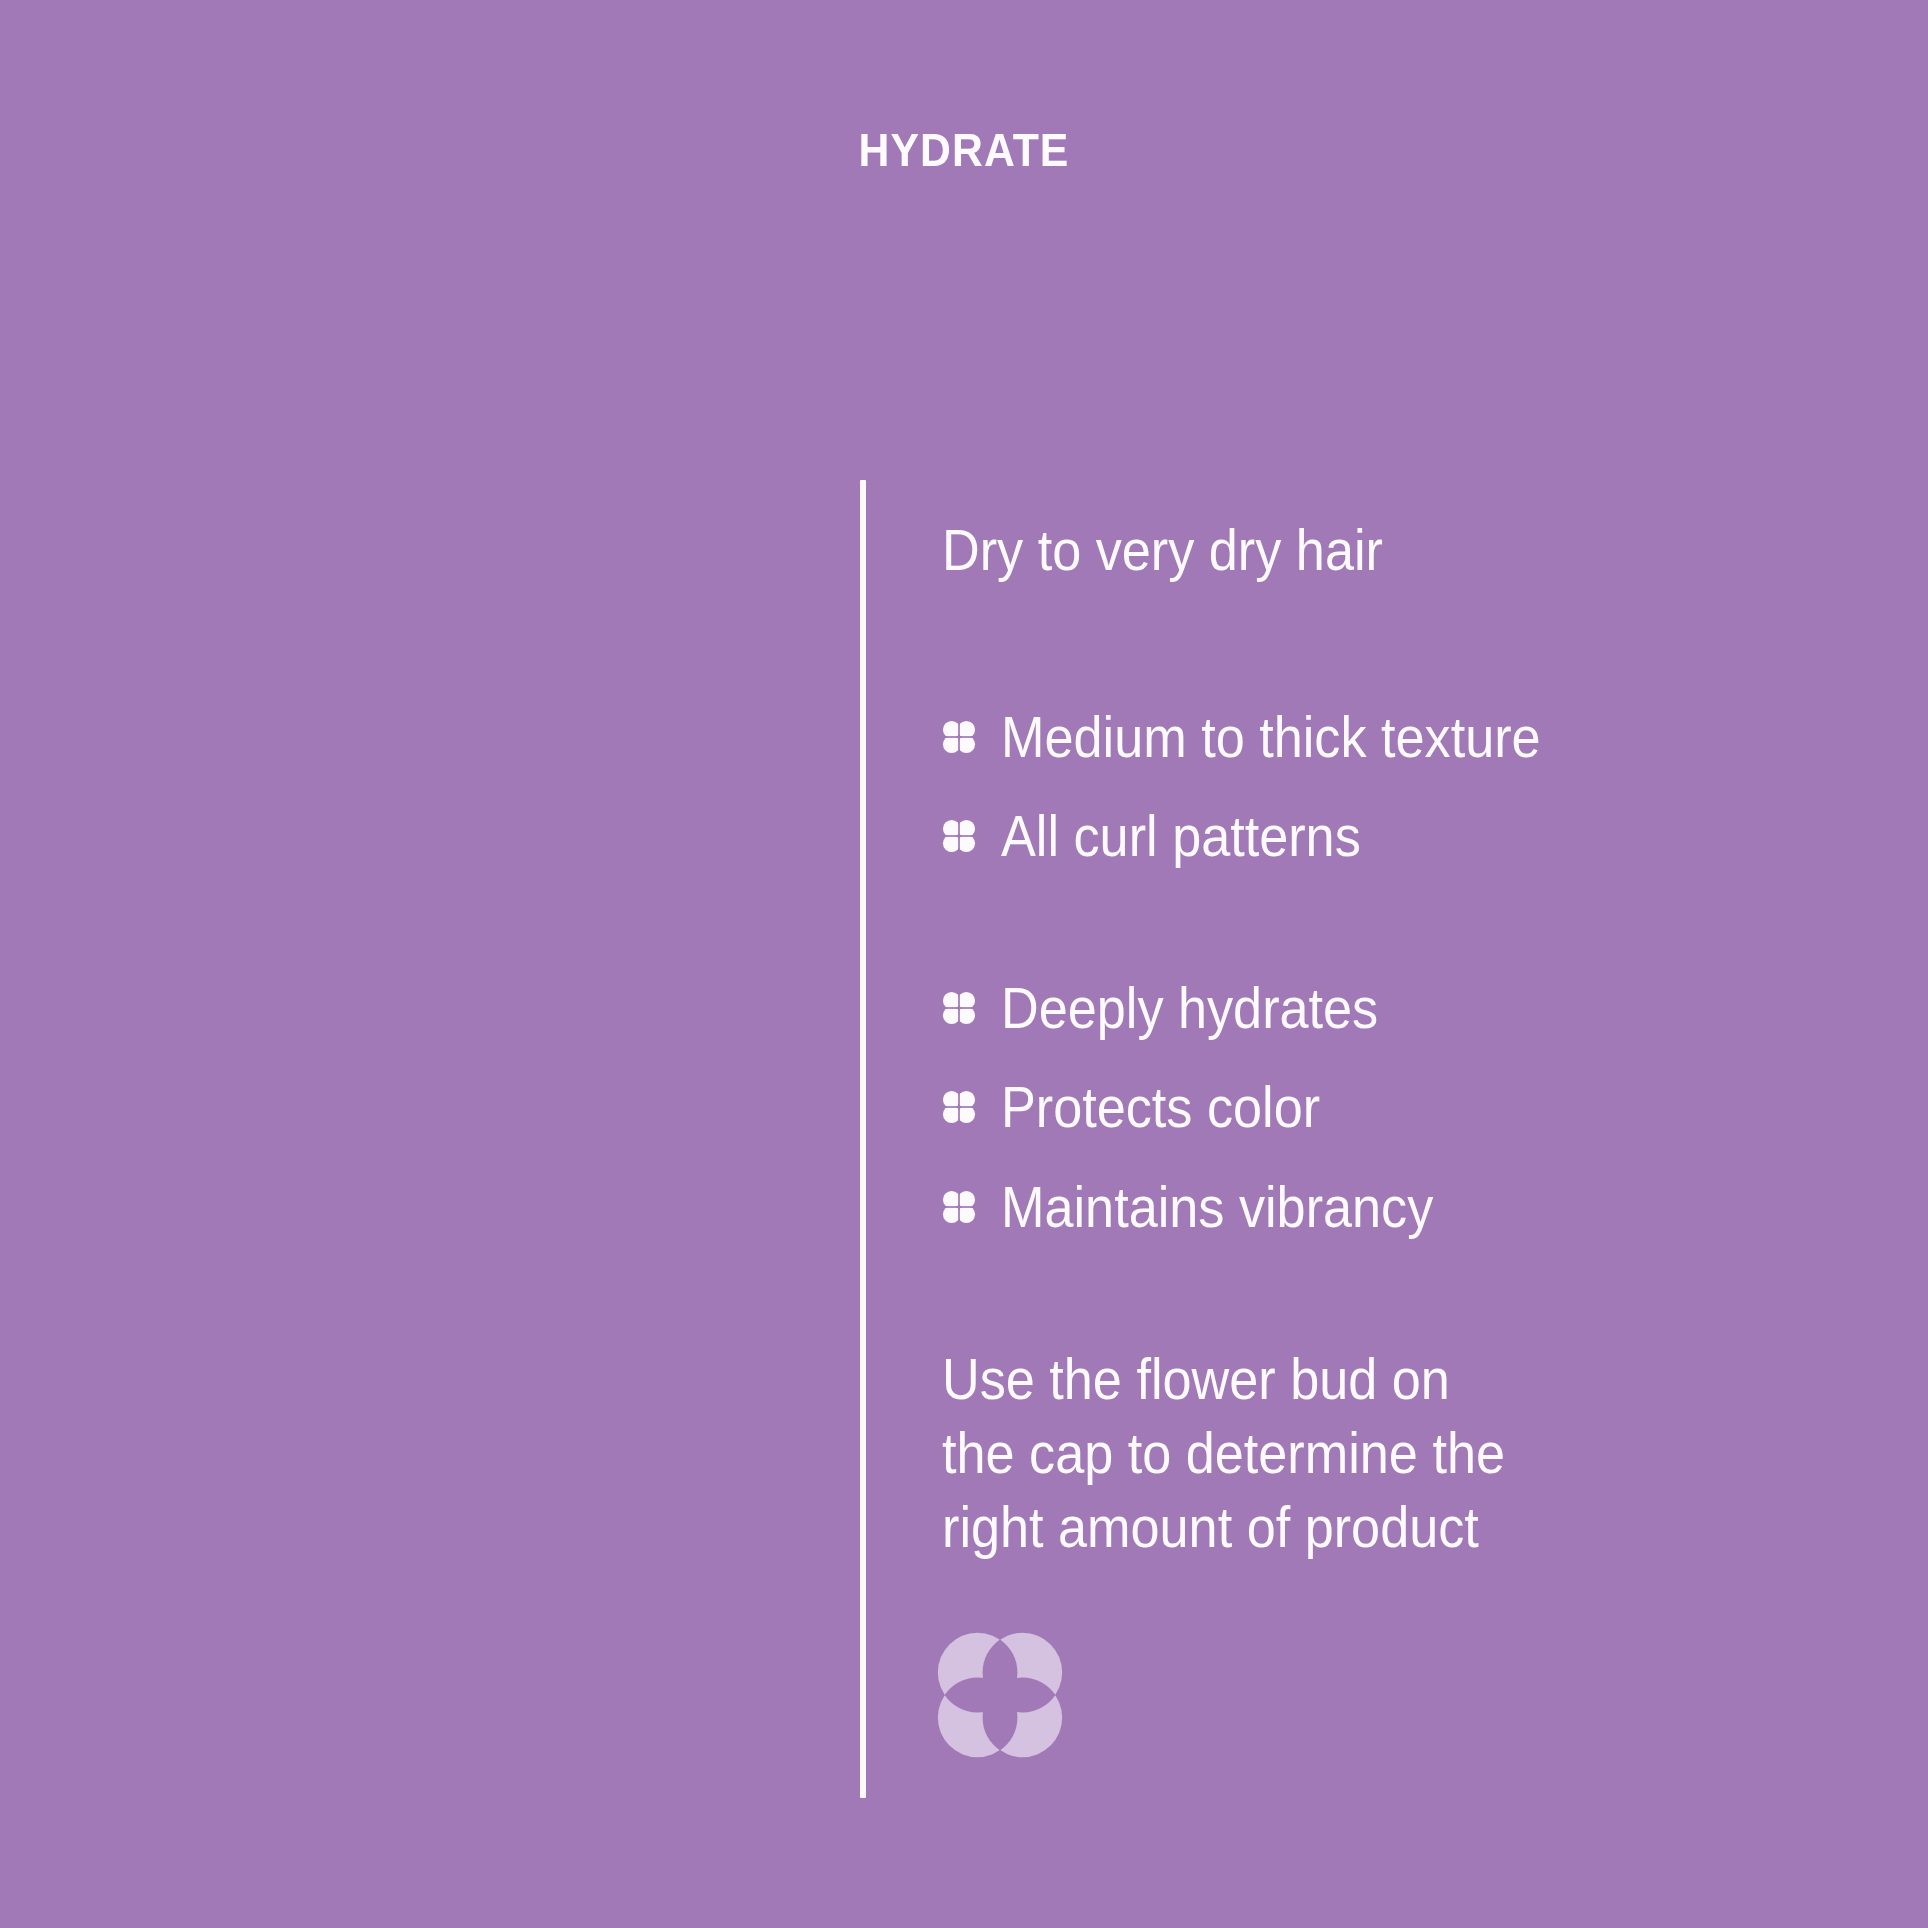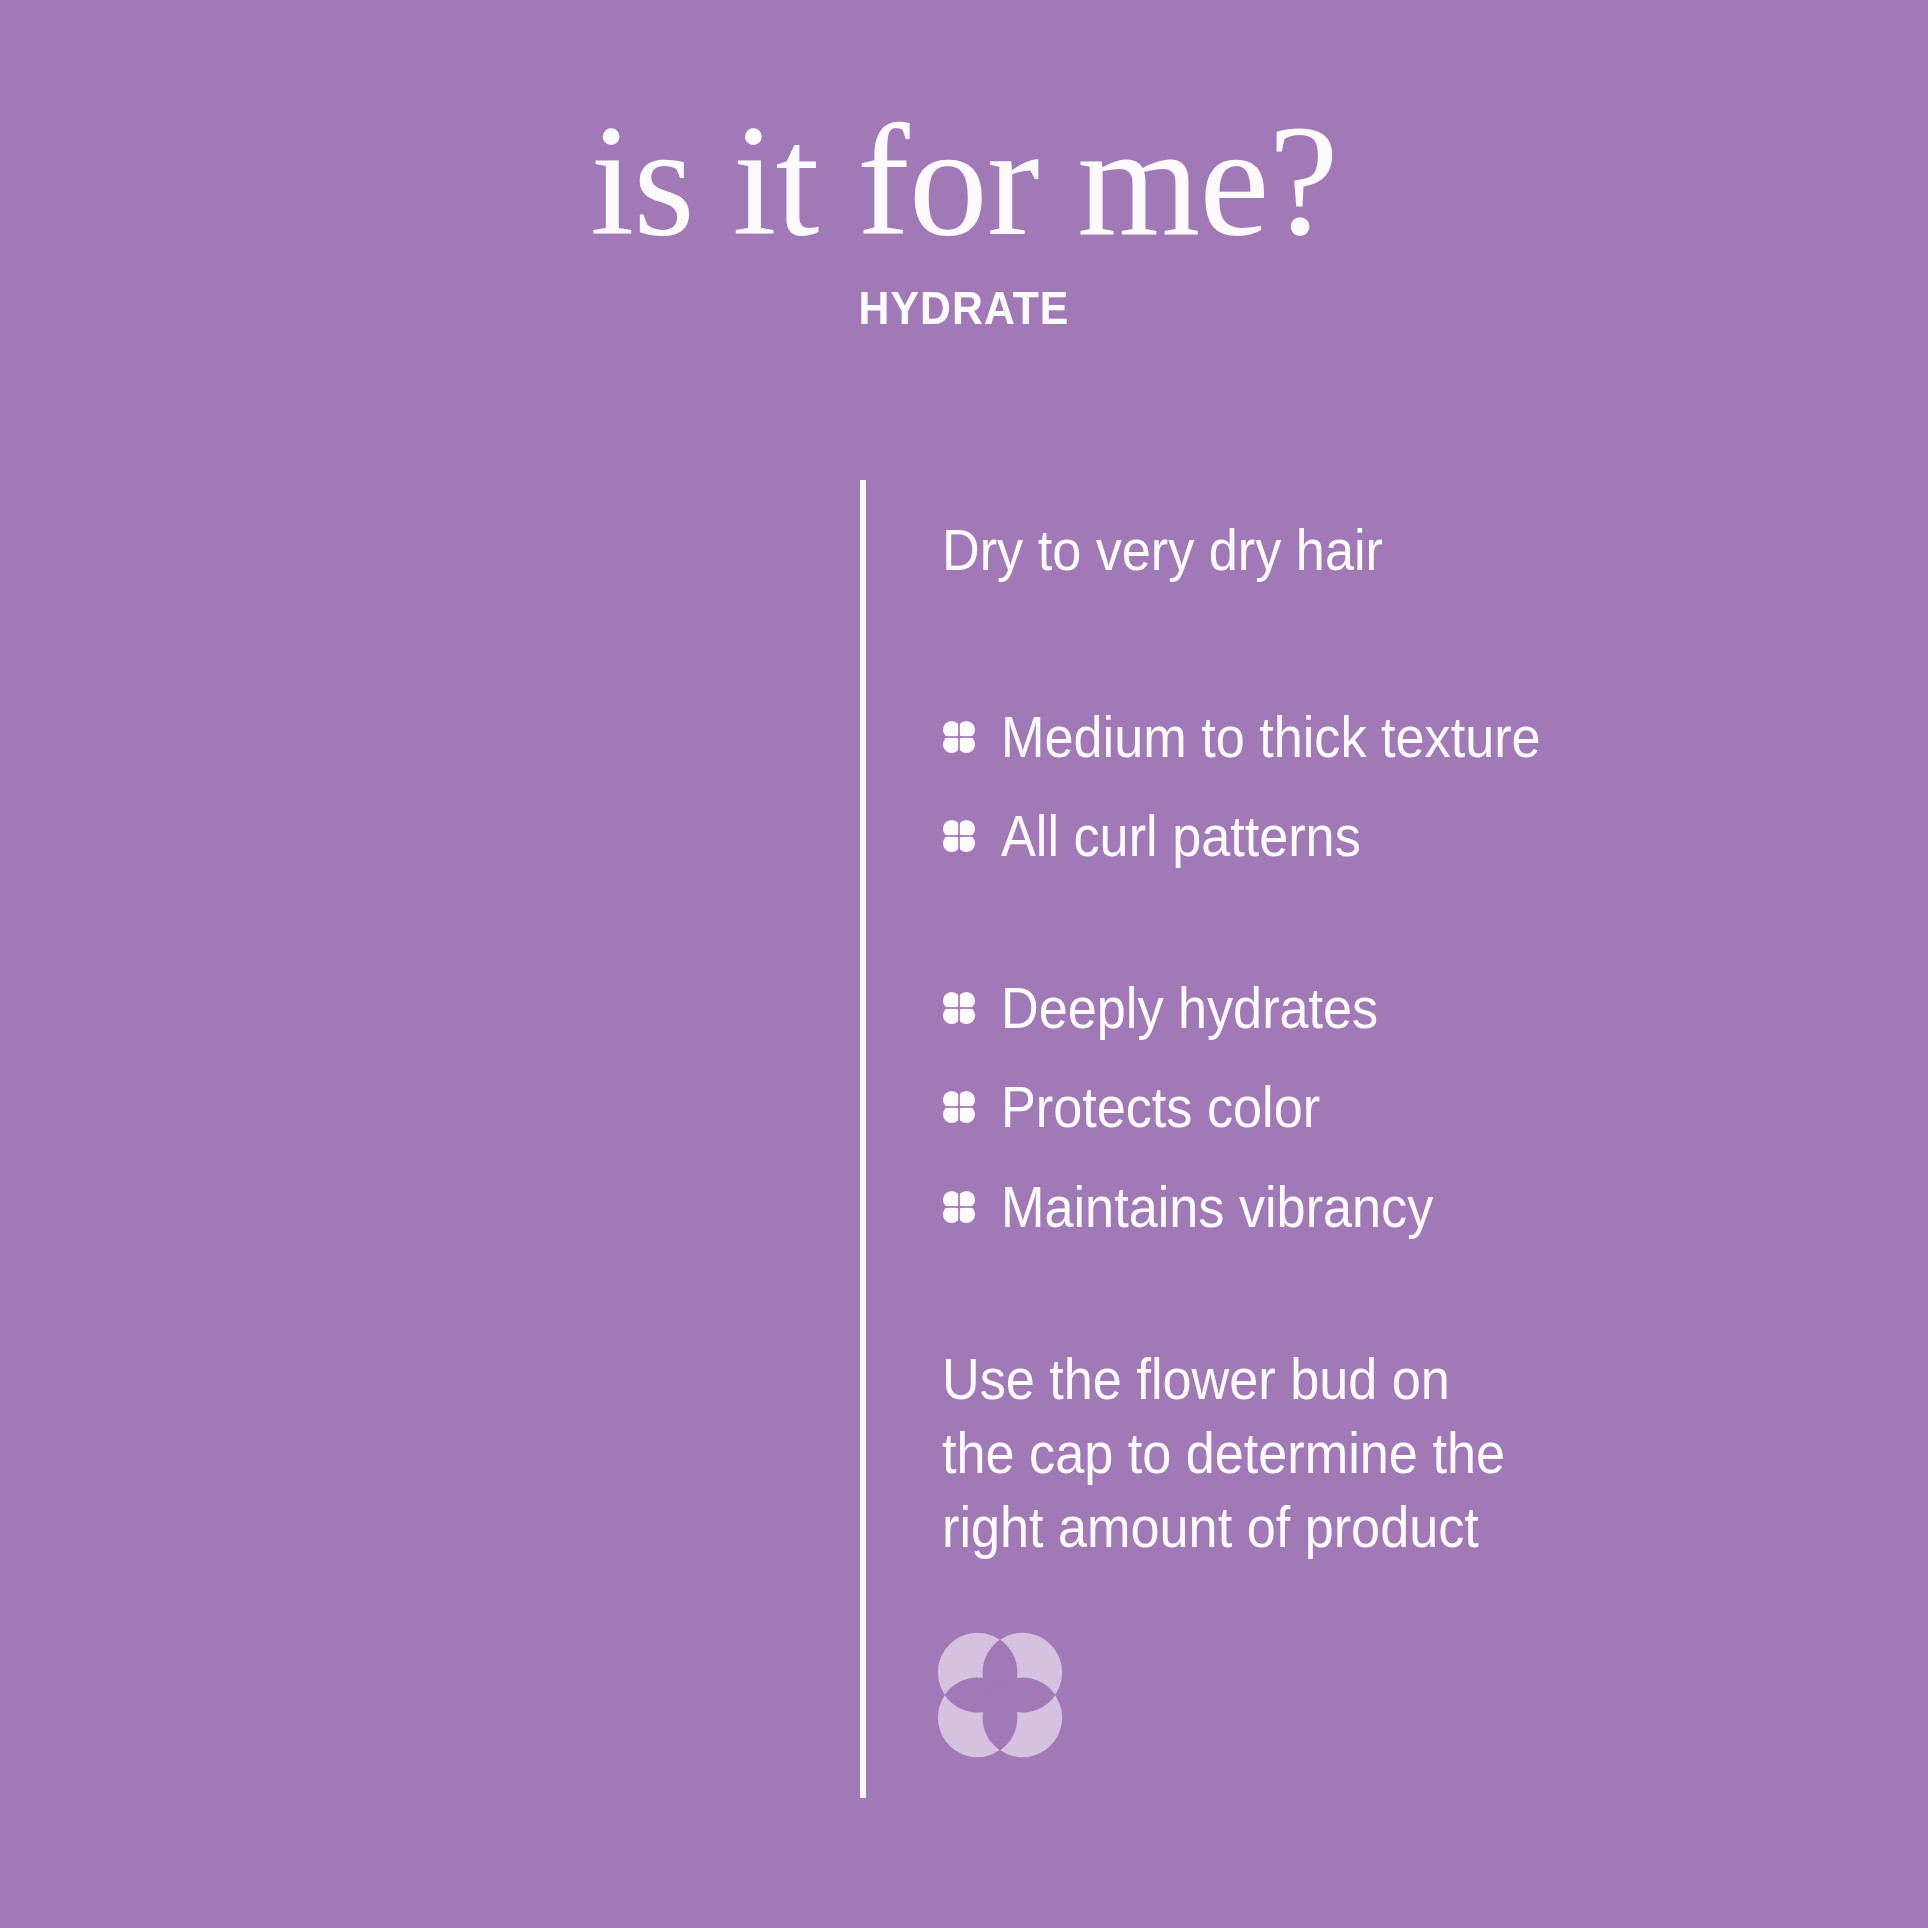--- a/index.html
+++ b/index.html
@@ -130,21 +130,20 @@
     width: 130px;
     height: 130px;
   }
 </style>
 </head>
 <body>
 
 <div class="card">
 
   <div class="header">
-    <div class="title">is it for me?</div>
     <div class="subtitle">HYDRATE</div>
   </div>
 
   <div class="divider"></div>
 
   <div class="rows">
 
     <div class="row">
 
       <div class="value" style="top:521px;">Dry to very dry hair</div>

